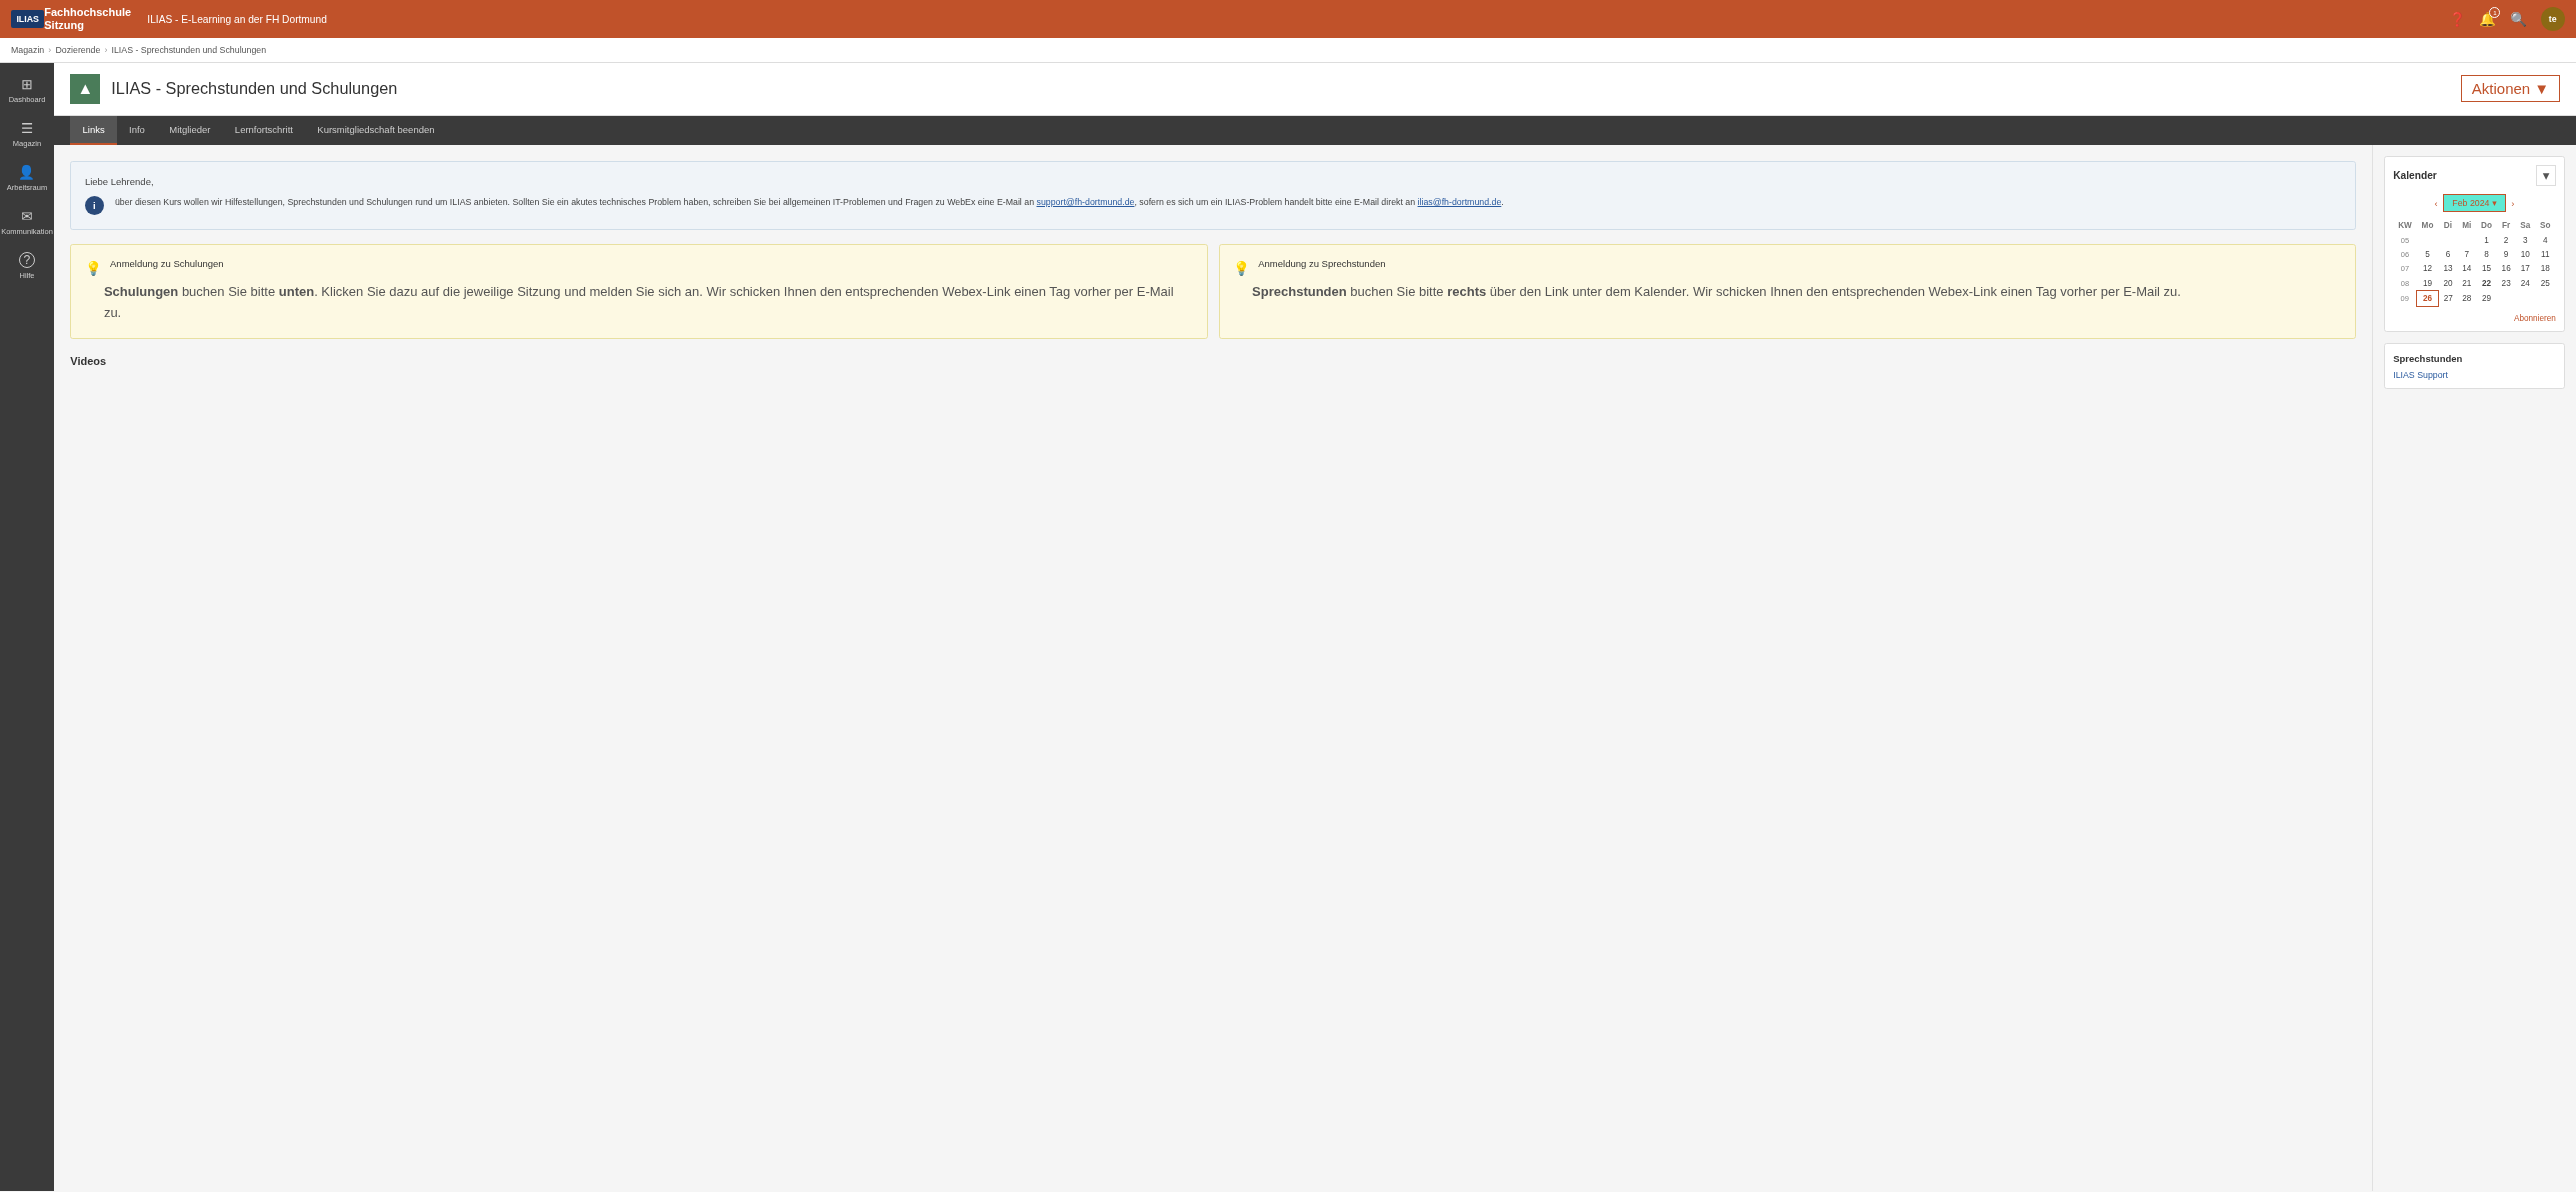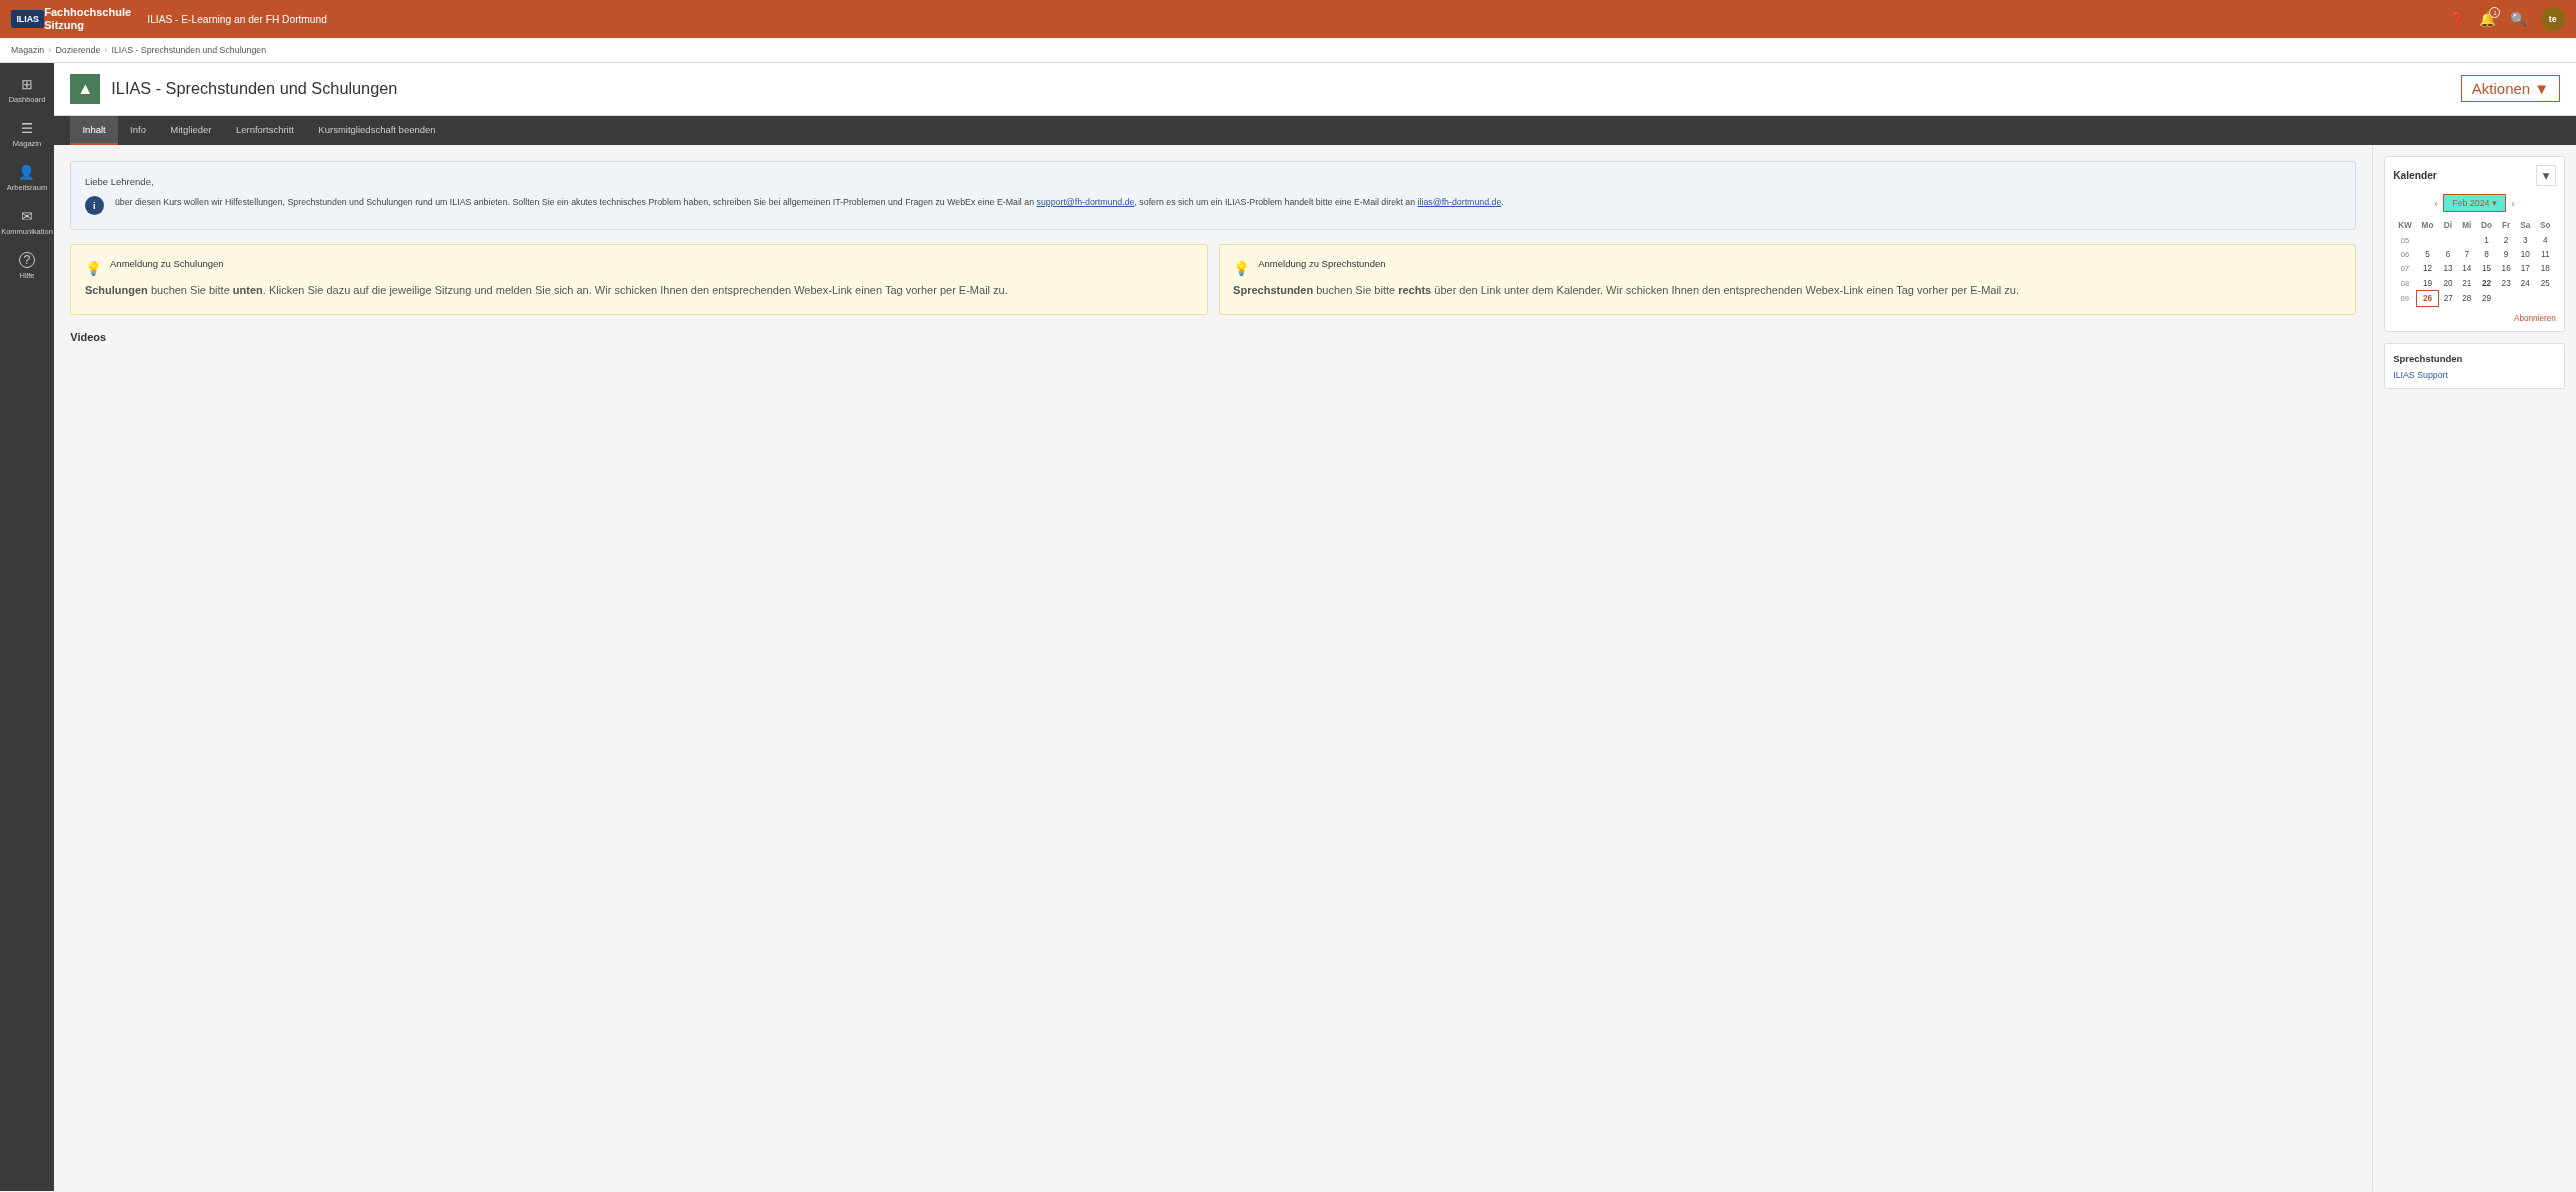--- a/index.html
+++ b/index.html
@@ -285,23 +285,24 @@
       color: #2a4a7a;
       font-size: 13.6px;
       flex-shrink: 0;
       margin-top: 1.4px;
     }
     .yellow-box-title {
       font-size: 9.5px;
       color: #333;
     }
     .yellow-box-text {
-      font-size: 11px;
+      font-size: 13px;
       color: #555;
       line-height: 1.6;
+      margin-left: 19px;
     }
     .yellow-box-text strong {
       font-weight: bold;
     }
 
     
     .bottom-sections {
       display: grid;
       grid-template-columns: 1fr 1fr;
       gap: 16.3px;
@@ -486,21 +487,21 @@
       <div class="page-header-left">
         <div class="course-icon">
           <span class="course-icon-inner">▲</span>
         </div>
         <h1 class="page-title">ILIAS - Sprechstunden und Schulungen</h1>
       </div>
       <button class="aktionen-btn">Aktionen ▼</button>
     </div>
 
     <div class="tabs-bar">
-      <div class="tab-item active">Inhalt</div>
+      <div class="tab-item active">Links</div>
       <div class="tab-item">Info</div>
       <div class="tab-item">Mitglieder</div>
       <div class="tab-item">Lernfortschritt</div>
       <div class="tab-item">Kursmitgliedschaft beenden</div>
     </div>
 
     <div class="content-body">
 
       <div class="main-content">
 

